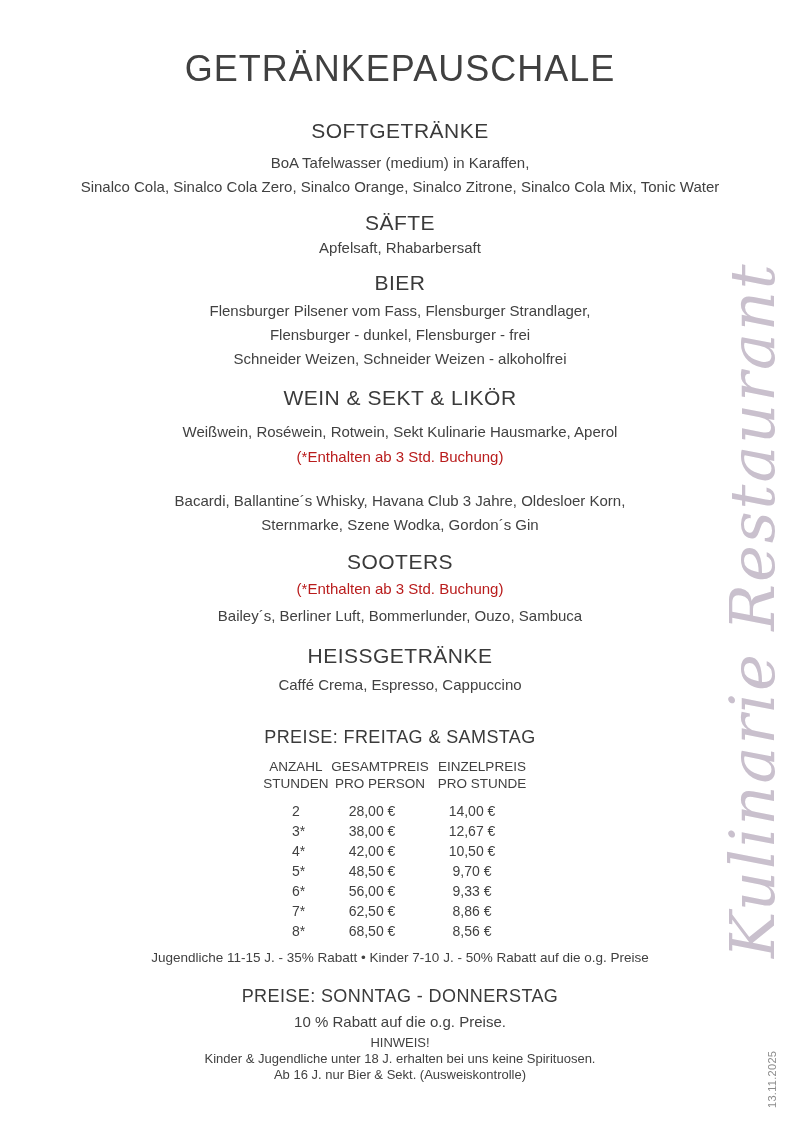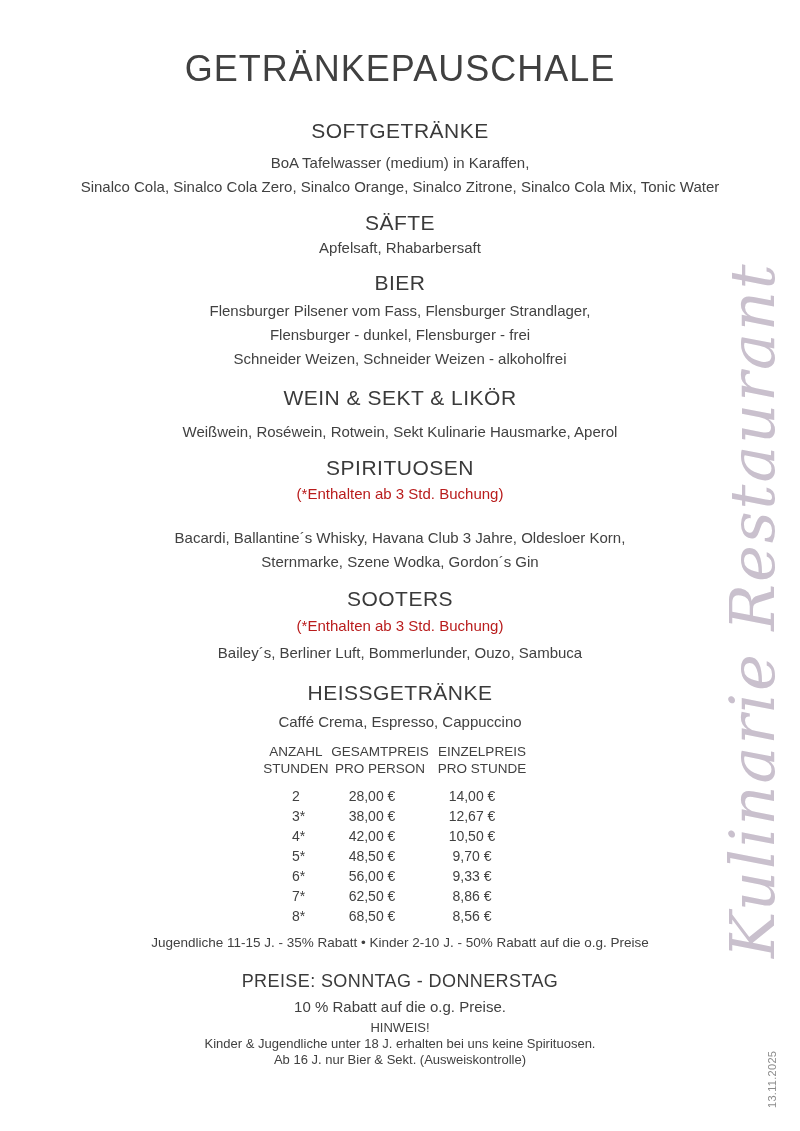--- a/index.html
+++ b/index.html
@@ -78,32 +78,32 @@
   <div class="line">Apfelsaft, Rhabarbersaft</div>
 
   <div class="h-section" style="margin-top:10px">BIER</div>
   <div class="line" style="margin-top:3px">Flensburger Pilsener vom Fass, Flensburger Strandlager,</div>
   <div class="line">Flensburger - dunkel, Flensburger - frei</div>
   <div class="line">Schneider Weizen, Schneider Weizen - alkoholfrei</div>
 
   <div class="h-section" style="margin-top:14px">WEIN &amp; SEKT &amp; LIKÖR</div>
   <div class="line" style="margin-top:9px">Weißwein, Roséwein, Rotwein, Sekt Kulinarie Hausmarke, Aperol</div>
 
-  <div class="h-section" style="margin-top:11px">SPIRITUOSEN</div>
   <div class="line red-note" style="margin-top:1px">(*Enthalten ab 3 Std. Buchung)</div>
   <div class="line" style="margin-top:20px">Bacardi, Ballantine´s Whisky, Havana Club 3 Jahre, Oldesloer Korn,</div>
   <div class="line">Sternmarke, Szene Wodka, Gordon´s Gin</div>
 
   <div class="h-section" style="margin-top:12px">SOOTERS</div>
   <div class="line red-note" style="margin-top:2px">(*Enthalten ab 3 Std. Buchung)</div>
   <div class="line" style="margin-top:3px">Bailey´s, Berliner Luft, Bommerlunder, Ouzo, Sambuca</div>
 
   <div class="h-section" style="margin-top:15px">HEISSGETRÄNKE</div>
   <div class="line" style="margin-top:4px">Caffé Crema, Espresso, Cappuccino</div>
 
+  <div class="h-price" style="margin-top:28px">PREISE: FREITAG &amp; SAMSTAG</div>
 
   <div class="table">
     <div class="thead-row">
       <div class="hc">
         <div>ANZAHL</div>
         <div>STUNDEN</div>
       </div>
       <div class="hc">
         <div>GESAMTPREIS</div>
         <div>PRO PERSON</div>
@@ -145,21 +145,21 @@
         <div class="c3">8,86 €</div>
       </div>
       <div class="trow">
         <div class="c1">8*</div>
         <div class="c2">68,50 €</div>
         <div class="c3">8,56 €</div>
       </div>
     </div>
   </div>
 
-  <div class="footnote">Jugendliche 11-15 J. - 35% Rabatt • Kinder 2-10 J. - 50% Rabatt auf die o.g. Preise</div>
+  <div class="footnote">Jugendliche 11-15 J. - 35% Rabatt • Kinder 7-10 J. - 50% Rabatt auf die o.g. Preise</div>
 
   <div class="h-price" style="margin-top:18px">PREISE: SONNTAG - DONNERSTAG</div>
   <div class="line" style="margin-top:2px">10 % Rabatt auf die o.g. Preise.</div>
 
   <div class="small-line" style="margin-top:1px">HINWEIS!</div>
   <div class="small-line">Kinder &amp; Jugendliche unter 18 J. erhalten bei uns keine Spirituosen.</div>
   <div class="small-line">Ab 16 J. nur Bier &amp; Sekt. (Ausweiskontrolle)</div>
 
 </div>
 

